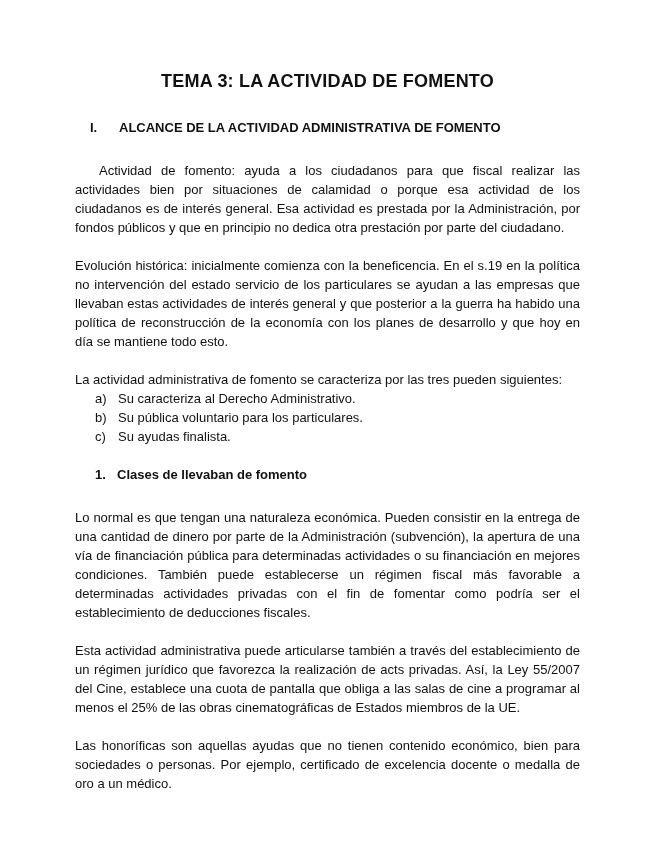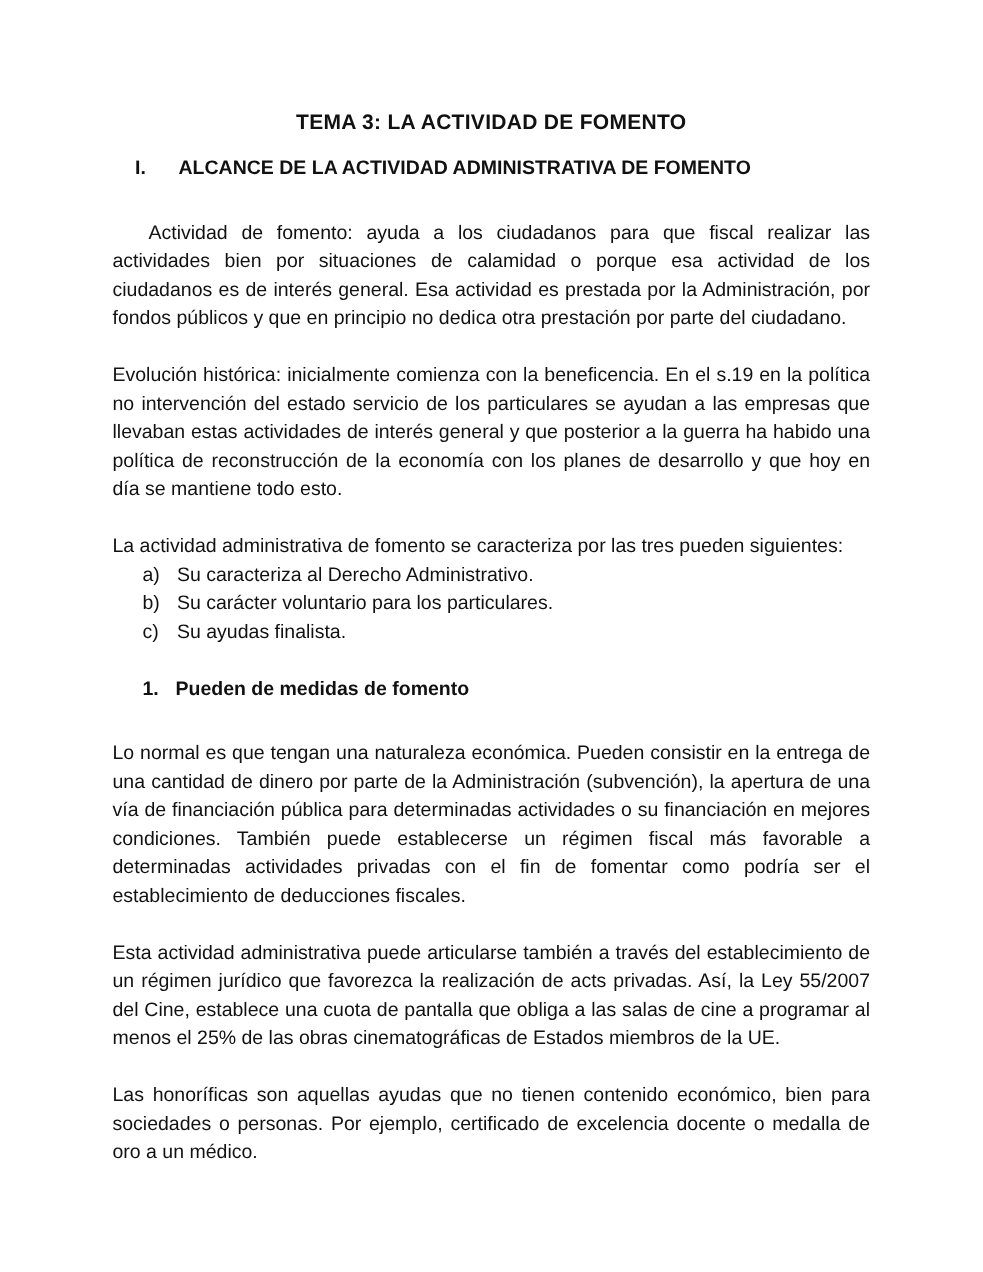--- a/index.html
+++ b/index.html
@@ -17,23 +17,23 @@
     color: #111111;
     font-size: 13px;
     line-height: 19px;
     box-sizing: border-box;
     padding: 70px 75px 40px 75px;
     overflow: hidden;
   }
   .doc-title {
     text-align: center;
     font-weight: bold;
-    font-size: 14px;
+    font-size: 18px;
     line-height: 22px;
-    margin: 0 0 10px 0;
+    margin: 0 0 26px 0;
     letter-spacing: 0.2px;
   }
   .section-heading {
     display: flex;
     font-weight: bold;
     margin: 0 0 24px 0;
     padding-left: 15px;
   }
   .section-heading .numeral {
     width: 29px;
@@ -90,31 +90,31 @@
   <p class="para">Evolución histórica: inicialmente comienza con la beneficencia. En el s.19 en la política no intervención del estado servicio de los particulares se ayudan a las empresas que llevaban estas actividades de interés general y que posterior a la guerra ha habido una política de reconstrucción de la economía con los planes de desarrollo y que hoy en día se mantiene todo esto.</p>
 
   <div class="list-block">
     <p class="list-intro">La actividad administrativa de fomento se caracteriza por las tres pueden siguientes:</p>
     <div class="abc-item">
       <span class="marker">a)</span>
       <span>Su caracteriza al Derecho Administrativo.</span>
     </div>
     <div class="abc-item">
       <span class="marker">b)</span>
-      <span>Su carácter voluntario para los particulares.</span>
+      <span>Su pública voluntario para los particulares.</span>
     </div>
     <div class="abc-item">
       <span class="marker">c)</span>
       <span>Su ayudas finalista.</span>
     </div>
   </div>
 
   <div class="subsection-heading">
     <span class="numeral">1.</span>
-    <span>Pueden de medidas de fomento</span>
+    <span>Clases de llevaban de fomento</span>
   </div>
 
 
   <p class="para">Lo normal es que tengan una naturaleza económica. Pueden consistir en la entrega de una cantidad de dinero por parte de la Administración (subvención), la apertura de una vía de financiación pública para determinadas actividades o su financiación en mejores condiciones. También puede establecerse un régimen fiscal más favorable a determinadas actividades privadas con el fin de fomentar como podría ser el establecimiento de deducciones fiscales.</p>
 
   <p class="para">Esta actividad administrativa puede articularse también a través del establecimiento de un régimen jurídico que favorezca la realización de acts privadas. Así, la Ley 55/2007 del Cine, establece una cuota de pantalla que obliga a las salas de cine a programar al menos el 25% de las obras cinematográficas de Estados miembros de la UE.</p>
 
   <p class="para">Las honoríficas son aquellas ayudas que no tienen contenido económico, bien para sociedades o personas. Por ejemplo, certificado de excelencia docente o medalla de oro a un médico.</p>
 
 </div>

